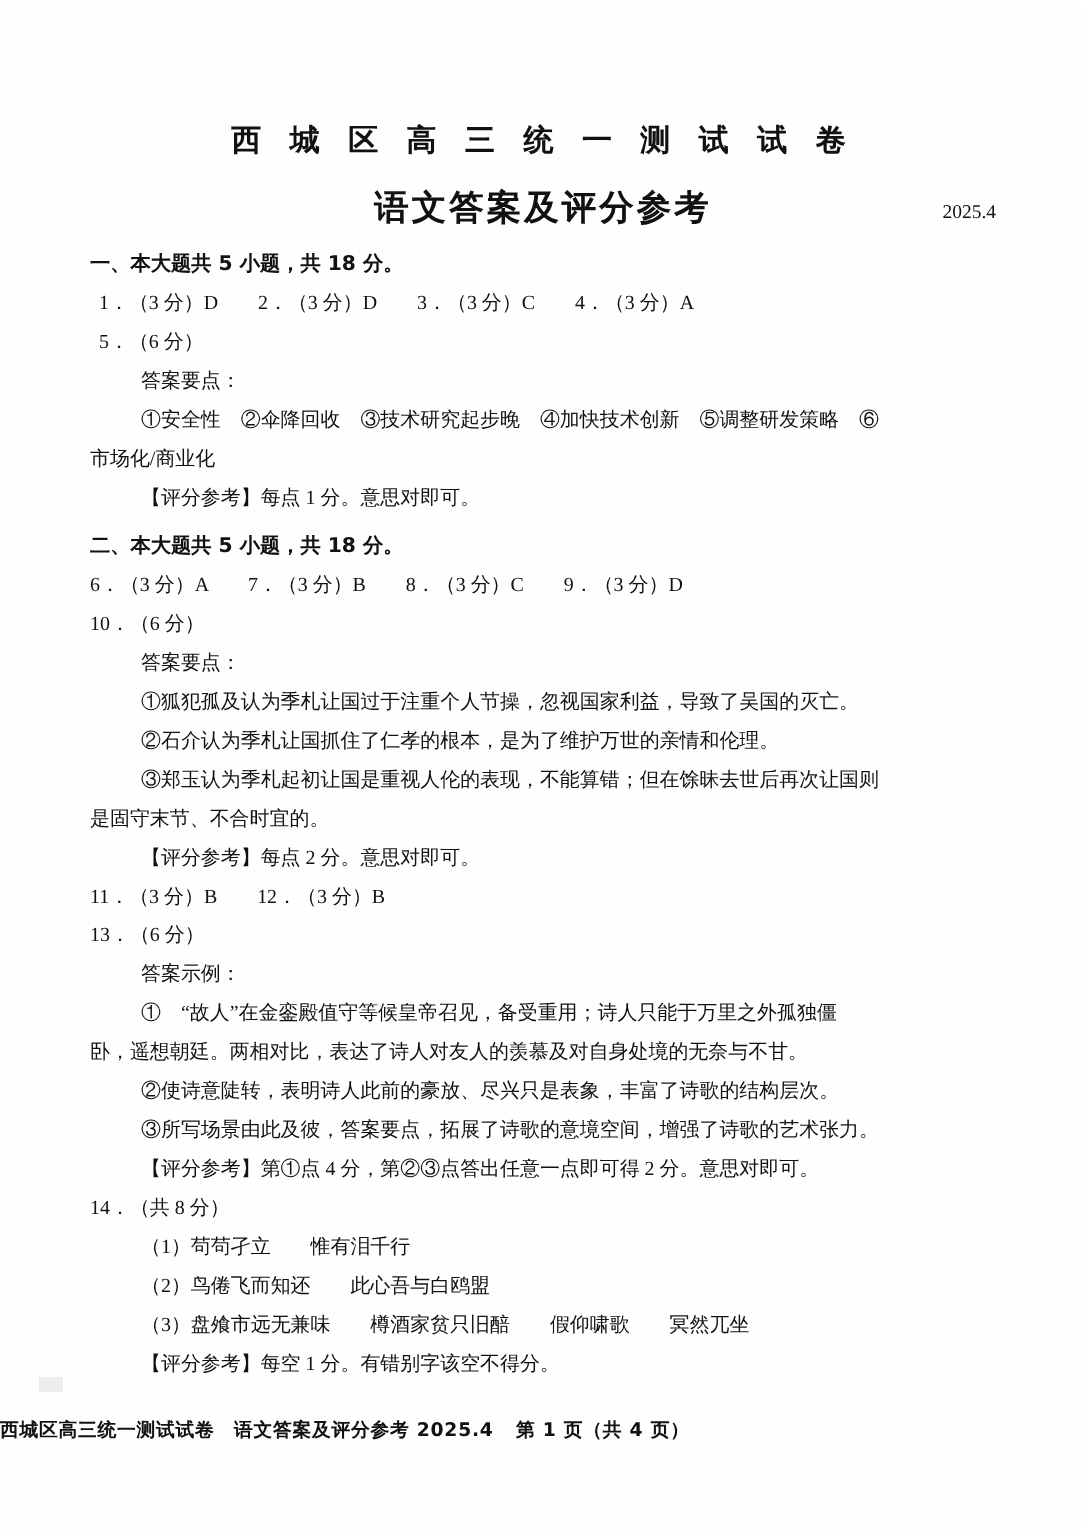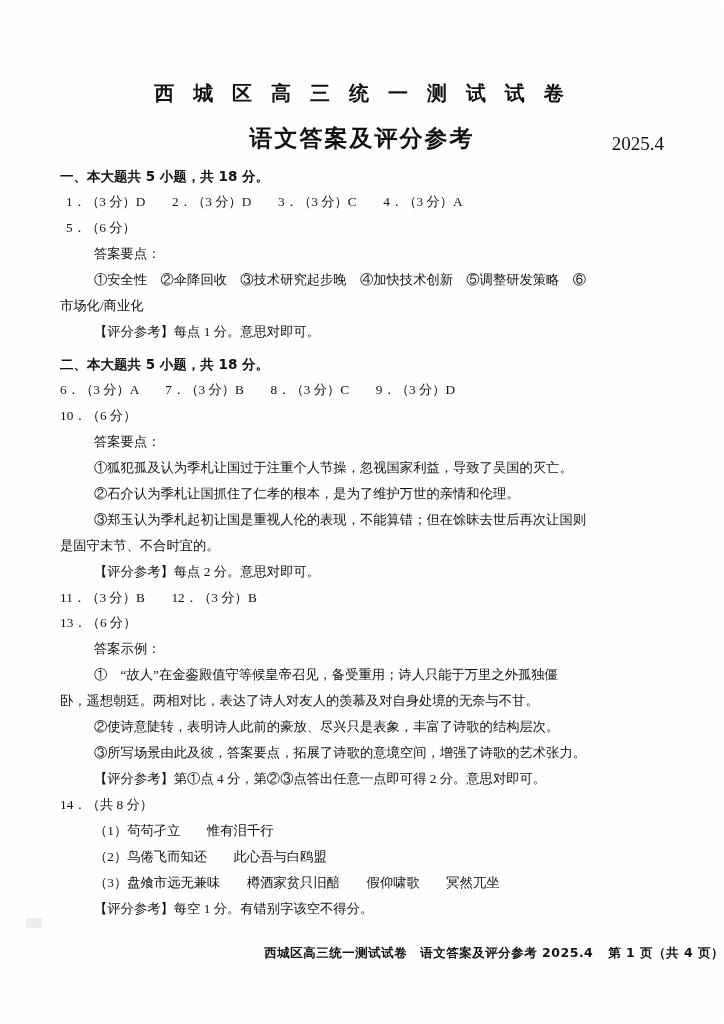--- a/index.html
+++ b/index.html
@@ -43,21 +43,21 @@
     font-family: "DejaVu Sans", sans-serif;
     font-weight: bold;
     font-size: 23px;
     letter-spacing: 2px;
   }
   .doc-date {
     position: absolute;
     right: 0;
     top: 10px;
     font-family: "Liberation Serif", serif;
-    font-size: 19px;
+    font-size: 13px;
   }
   .body-wrap {
     margin-top: 4px;
     font-size: 13.3px;
     line-height: 1.95;
   }
   .sec-head {
     font-family: "DejaVu Sans", sans-serif;
     font-weight: bold;
     font-size: 13.5px;
@@ -71,21 +71,21 @@
   .ind2 { padding-left: 34px; }
   .ind3 { padding-left: 34px; }
   .flow {
     padding-left: 0;
   }
   .footer {
     position: absolute;
     left: 0;
     right: 0;
     bottom: 62px;
-    text-align: right;
+    text-align: left;
     font-family: "DejaVu Sans", sans-serif;
     font-weight: bold;
     font-size: 12.5px;
     letter-spacing: 0.5px;
   }
   .footer .pg {
     font-weight: bold;
     margin-left: 10px;
   }
   .smudge {

